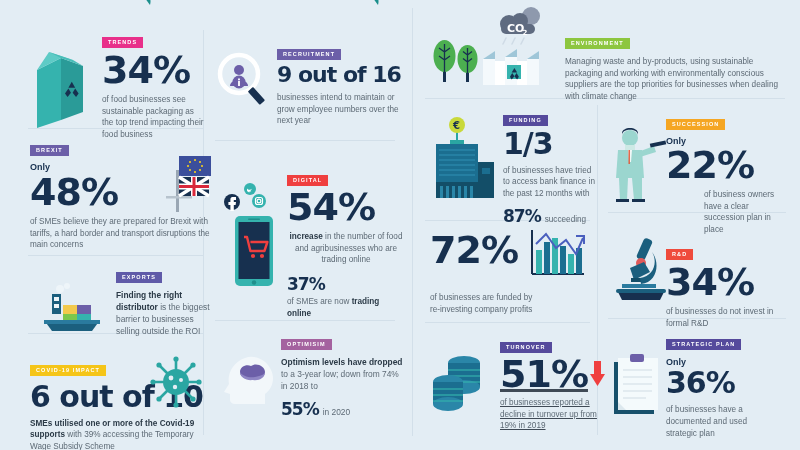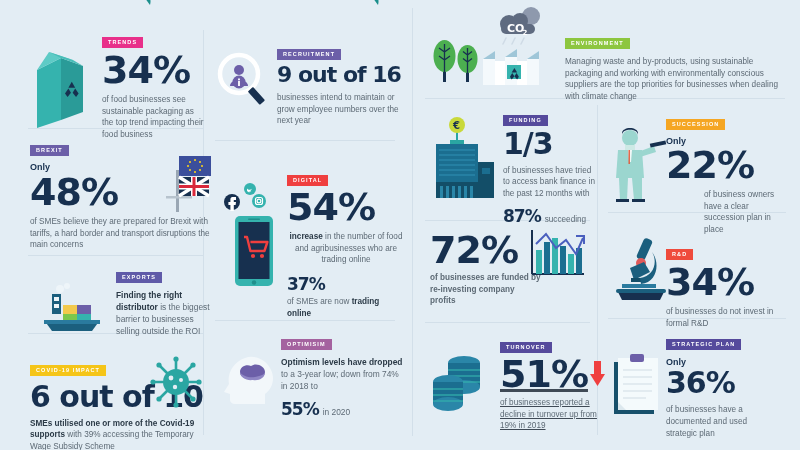--- a/index.html
+++ b/index.html
@@ -348,21 +348,21 @@
       <div class="desc" style="margin-top:6px;max-width:100px;">of businesses have tried to access bank finance in the past 12 months with</div>
       <div style="margin-top:9px;display:flex;align-items:baseline;gap:4px;">
         <span class="bignum sm">87%</span>
         <span class="desc">succeeding</span>
       </div>
     </div>
   </div>
 
   <div class="stat" style="left:430px;top:232px;width:170px;">
     <div class="bignum xl">72%</div>
-    <div class="desc" style="margin-top:4px;max-width:112px;font-weight:bold;">of businesses are funded by re-investing company profits</div>
+    <div class="desc" style="margin-top:24px;max-width:112px;">of businesses are funded by re-investing company profits</div>
     <div class="icon" style="left:96px;top:-4px;">
       <svg width="62" height="52" viewBox="0 0 62 52">
         <line x1="6" y1="2" x2="6" y2="46" stroke="#17304f" stroke-width="2"></line>
         <line x1="6" y1="46" x2="58" y2="46" stroke="#17304f" stroke-width="2"></line>
         <rect x="10" y="22" width="6" height="24" fill="#35b3ae"></rect>
         <rect x="18" y="14" width="6" height="32" fill="#1b6e90"></rect>
         <rect x="26" y="10" width="6" height="36" fill="#35b3ae"></rect>
         <rect x="34" y="18" width="6" height="28" fill="#1b6e90"></rect>
         <rect x="42" y="26" width="6" height="20" fill="#35b3ae"></rect>
         <rect x="50" y="20" width="6" height="26" fill="#1b6e90"></rect>

